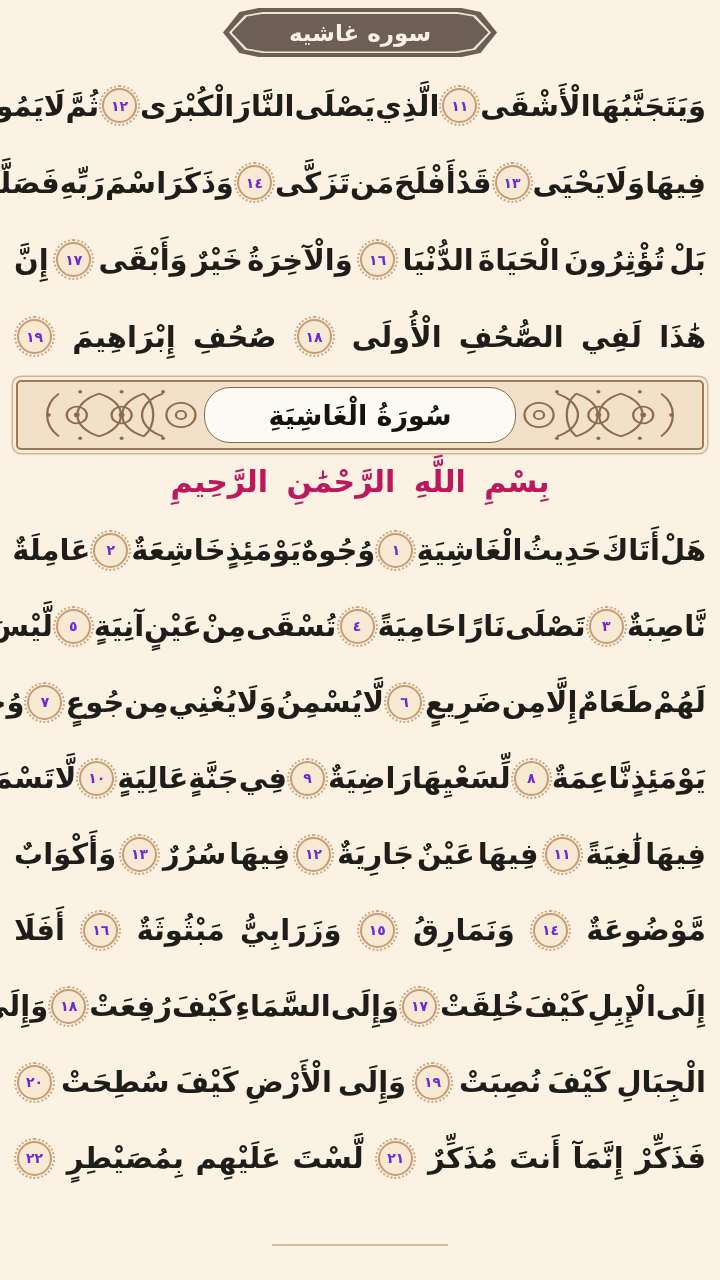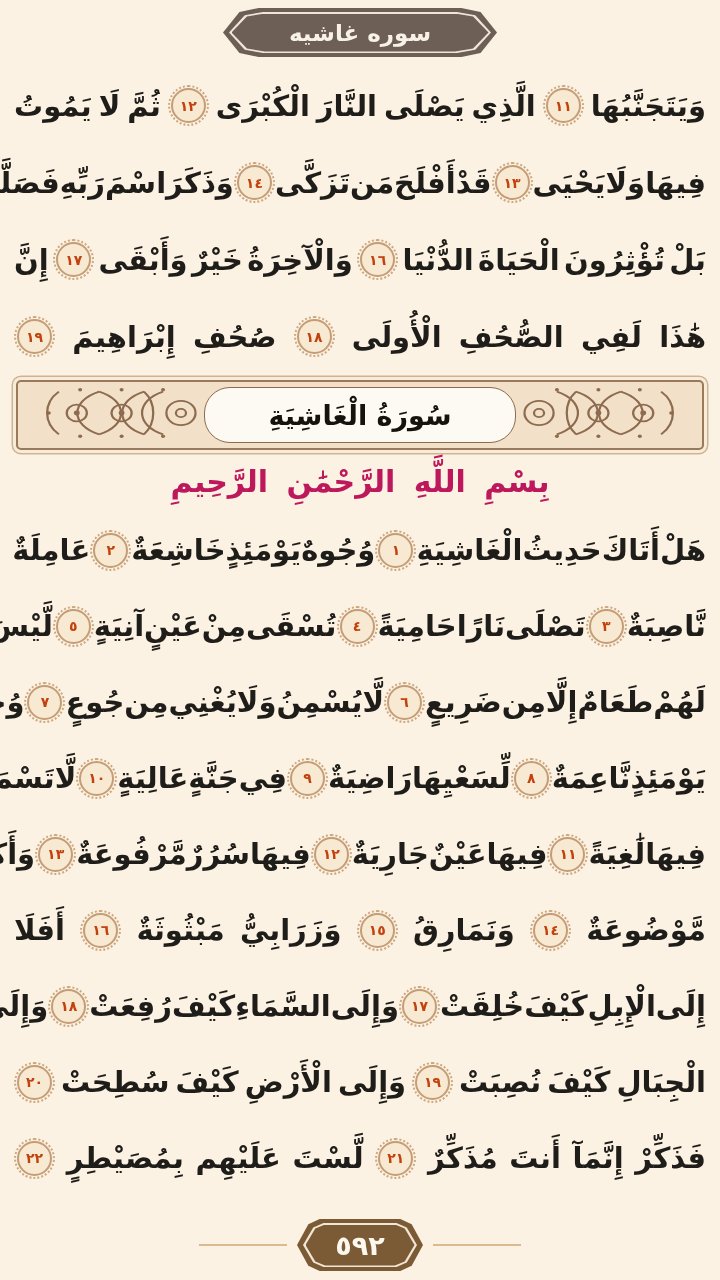--- a/index.html
+++ b/index.html
@@ -23,27 +23,27 @@
   
   .qblock { display:flex; flex-direction:column; }
   .qblock-top { margin-top:10px; }
   .qline { display:flex; direction:rtl; justify-content:space-between; align-items:center;
     height:77px; padding:0 14px; }
   .qblock-main .qline { height:76px; }
   .w { font-size:29px; font-weight:bold; color:#1f1d1a; white-space:nowrap; }
   .aya { width:35px; height:35px; flex:0 0 35px; border-radius:50%;
     background:#f8e9d3; border:2px solid #c49d77; outline:2px dotted #cda87f; outline-offset:1px;
     display:flex; align-items:center; justify-content:center; margin:0 3px; }
-  .aya-n { font-size:14px; font-weight:bold; color:#c2410c; }
+  .aya-n { font-size:14px; font-weight:bold; color:#6d28d9; }
 
   
   .surah-frame { margin:5px 16px 0; height:70px; background:#f3e0c9;
     border:2px solid #9a7a5a; border-radius:5px;
     box-shadow:0 0 0 3px #f7ebd9, 0 0 0 4.5px #cfb493;
-    display:flex; padding:5px 14px; gap:4px; }
+    display:flex; align-items:center; padding:5px 14px; gap:4px; }
   .ornament { flex:0 0 168px; height:52px; }
   .mirror { transform:scaleX(-1); }
   .surah-panel { flex:1; height:56px; background:#fdfaf3; border:1.5px solid #8d6b4e;
     border-radius:26px; display:flex; align-items:center; justify-content:center; }
   .surah-panel span { font-size:27px; font-weight:bold; color:#16130f; }
 
   
   .bismillah { height:62px; display:flex; align-items:center; justify-content:center;
     font-size:30px; font-weight:bold; color:#be185d; word-spacing:8px; }
 
@@ -72,20 +72,21 @@
         <div class="banner-inner">
           <span>سوره غاشیه</span>
         </div>
       </div>
     </div>
   </div>
 
   <div class="qblock qblock-top">
       <div class="qline">
         <span class="w">وَيَتَجَنَّبُهَا</span>
+        <span class="w">الْأَشْقَى</span>
         <span class="aya">
           <span class="aya-n">١١</span>
         </span>
         <span class="w">الَّذِي</span>
         <span class="w">يَصْلَى</span>
         <span class="w">النَّارَ</span>
         <span class="w">الْكُبْرَى</span>
         <span class="aya">
           <span class="aya-n">١٢</span>
         </span>
@@ -286,21 +287,20 @@
           <span class="aya-n">١١</span>
         </span>
         <span class="w">فِيهَا</span>
         <span class="w">عَيْنٌ</span>
         <span class="w">جَارِيَةٌ</span>
         <span class="aya">
           <span class="aya-n">١٢</span>
         </span>
         <span class="w">فِيهَا</span>
         <span class="w">سُرُرٌ</span>
-        <span class="w">مَّرْفُوعَةٌ</span>
         <span class="aya">
           <span class="aya-n">١٣</span>
         </span>
         <span class="w">وَأَكْوَابٌ</span>
       </div>
       <div class="qline">
         <span class="w">مَّوْضُوعَةٌ</span>
         <span class="aya">
           <span class="aya-n">١٤</span>
         </span>
@@ -359,23 +359,16 @@
         <span class="w">عَلَيْهِم</span>
         <span class="w">بِمُصَيْطِرٍ</span>
         <span class="aya">
           <span class="aya-n">٢٢</span>
         </span>
       </div>
     </div>
 
   <div class="footer">
     <span class="fline"></span>
-    <div class="badge-outer">
-      <div class="badge-mid">
-        <div class="badge-inner">
-          <span>٥٩٢</span>
-        </div>
-      </div>
-    </div>
     <span class="fline"></span>
   </div>
 
 </div>
 
 </body></html>

